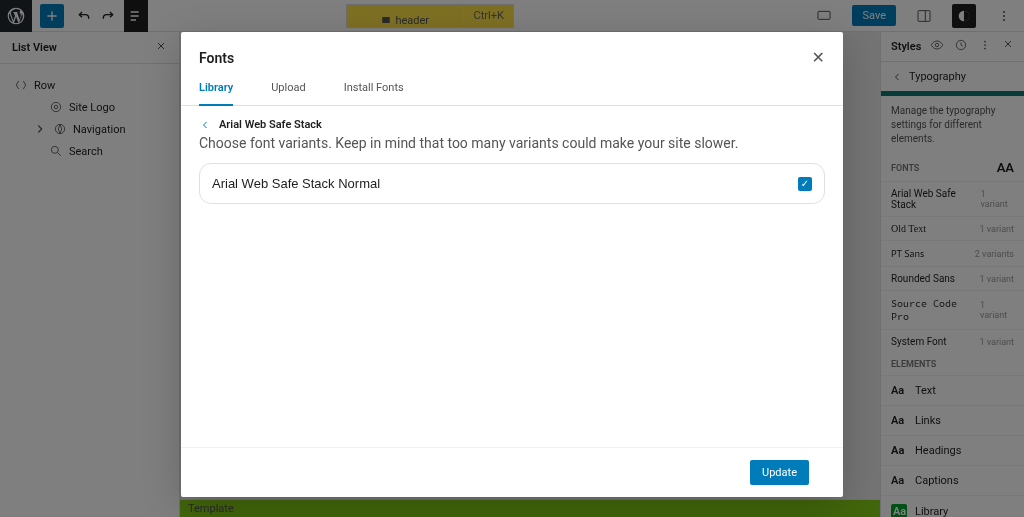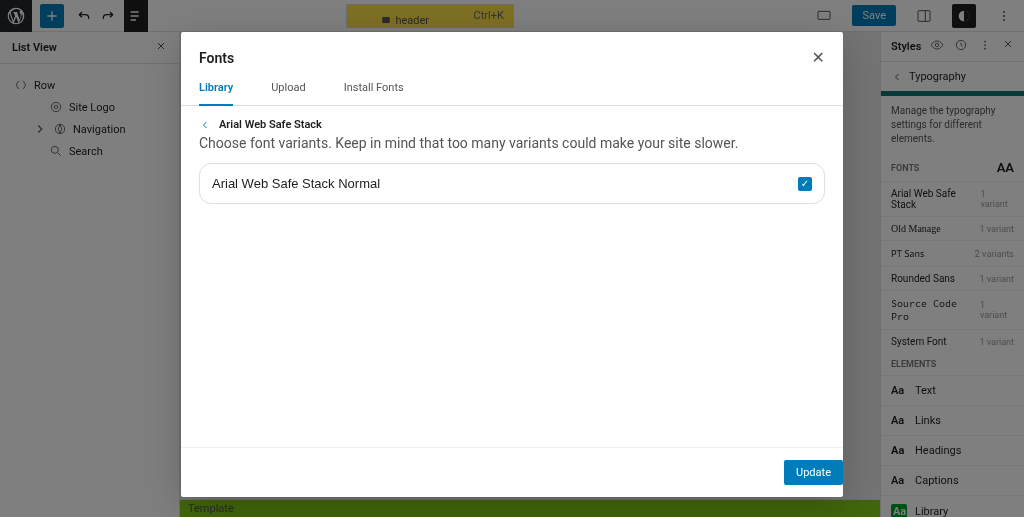--- a/index.html
+++ b/index.html
@@ -46,21 +46,21 @@
 .close-x{font-size:16px;color:#555;cursor:pointer}
 .tabs{display:flex;gap:38px;padding:0 18px;border-bottom:1px solid #e0e0e0;font-size:11px}
 .tab{padding:10px 0;color:#555;cursor:pointer}
 .tab.active{color:#007cba;border-bottom:2px solid #007cba;font-weight:600;margin-bottom:-1px}
 .modal-body{padding:12px 18px;flex:1}
 .back-row{display:flex;align-items:center;gap:8px;font-size:11px;font-weight:600;margin-bottom:4px}
 .hint{font-size:14px;color:#555;margin-bottom:12px}
 .variant-box{border:1px solid #e0e0e0;border-radius:12px;padding:12px;display:flex;align-items:center;justify-content:space-between}
 .variant-box .name{font-size:13px;font-family:Arial,sans-serif}
 .check{width:14px;height:14px;background:#007cba;display:flex;align-items:center;justify-content:center;color:#fff;font-size:10px;border-radius:2px}
-.modal-footer{padding:12px 0;display:flex;justify-content:flex-end;border-top:1px solid #f0f0f0}
+.modal-footer{padding:12px 34px;display:flex;justify-content:flex-end;border-top:1px solid #f0f0f0}
 .update-btn{background:#007cba;color:#fff;border:none;padding:6px 12px;font-size:11px;border-radius:2px}
 svg{flex-shrink:0}
 </style>
 </head>
 <body>
 
 <div class="topbar">
   <div class="wp-logo">
       <svg viewBox="0 0 24 24">
         <path d="M12 2a10 10 0 100 20 10 10 0 000-20zM3.5 12c0-1.2.26-2.35.72-3.38l4.06 11.1A8.5 8.5 0 013.5 12zm8.5 8.5c-.83 0-1.64-.12-2.4-.35l2.55-7.4 2.6 7.14c.2.05.3.1.4.13a8.5 8.5 0 01-3.15.48zm1.17-12.5c.5-.3.97-.5.97-.05 0-.47-.33-.8-.75-.8-.7 0-1.4.08-2.1.08-.67 0-1.4-.08-2.1-.08-.42 0-.75.35-.75.8 0 .45.45.02.95.05l1.4 3.85-1.97 5.9-3.28-9.75c.5-.3.97-.5.97-.05 0-.47-.33-.8-.75-.8-.05 0-.1 0-.16.01A8.5 8.5 0 0112 3.5c2.22 0 4.24.85 5.75 2.24h-.1c-.78 0-1.34.68-1.34 1.42 0 .66.38 1.22.78 1.88.3.54.66 1.22.66 2.22 0 .68-.27 1.48-.6 2.6l-.8 2.66-2.85-8.52zm6.18.96A8.5 8.5 0 0115.7 20.2l2.6-7.5c.48-1.2.64-2.17.64-3.03 0-.31-.02-.6-.06-.87a8.4 8.4 0 01.47.85z"></path>
@@ -203,21 +203,21 @@
     <div class="rp-desc">Manage the typography settings for different elements.</div>
     <div class="rp-section">
         <span>FONTS</span>
         <span class="Aa">Aa</span>
       </div>
     <div class="font-row">
         <span>Arial Web Safe Stack</span>
         <span class="variants">1 variant</span>
       </div>
     <div class="font-row">
-        <span style="font-family:Georgia,serif">Old Manage</span>
+        <span style="font-family:Georgia,serif">Old Text</span>
         <span class="variants">1 variant</span>
       </div>
     <div class="font-row">
         <span style="font-family:'PT Sans',sans-serif">PT Sans</span>
         <span class="variants">2 variants</span>
       </div>
     <div class="font-row">
         <span>Rounded Sans</span>
         <span class="variants">1 variant</span>
       </div>

